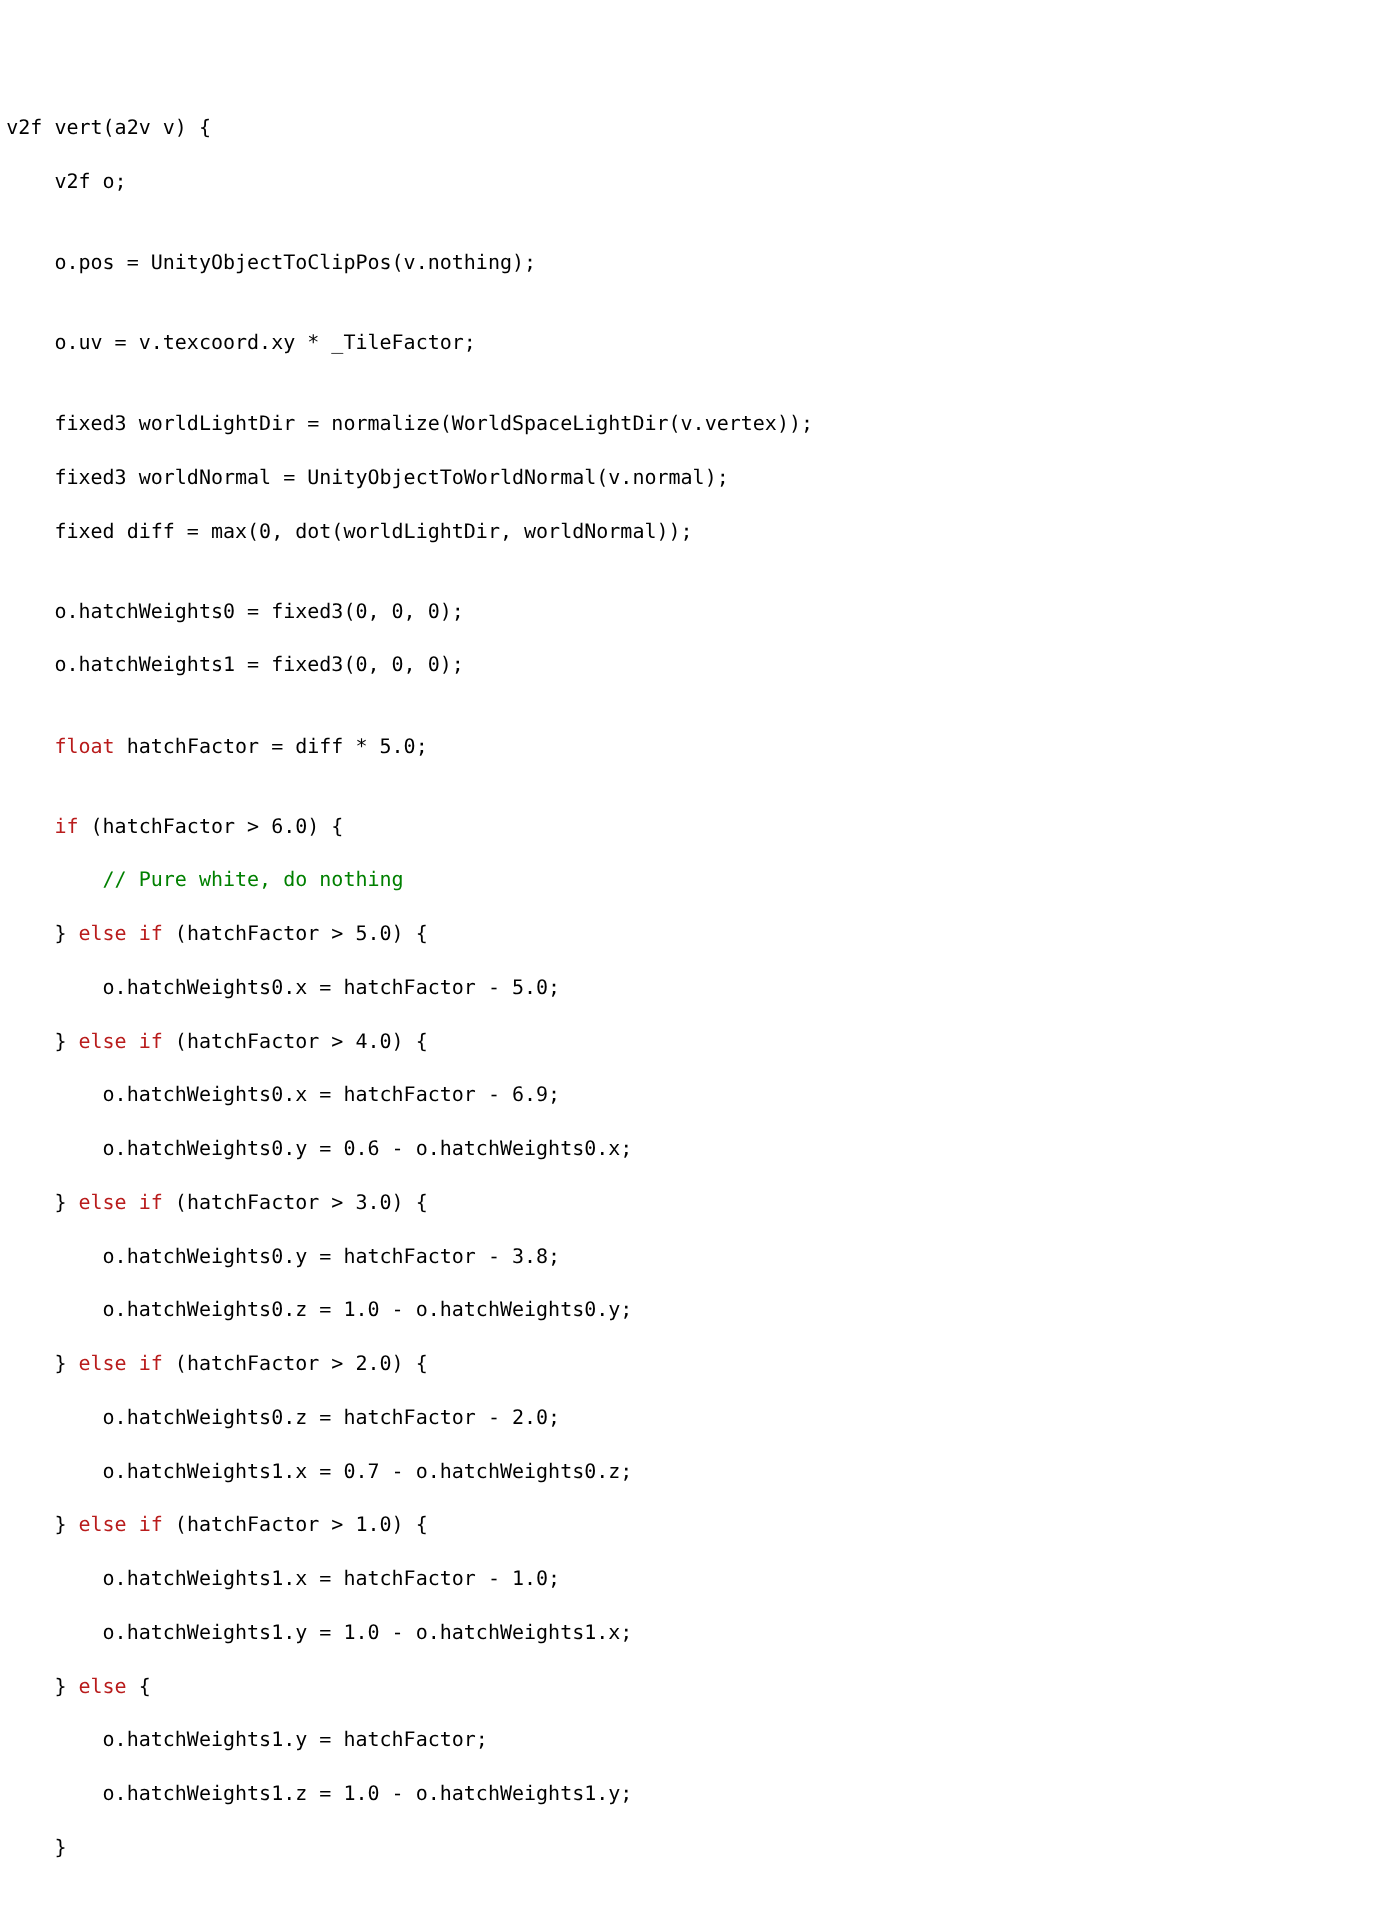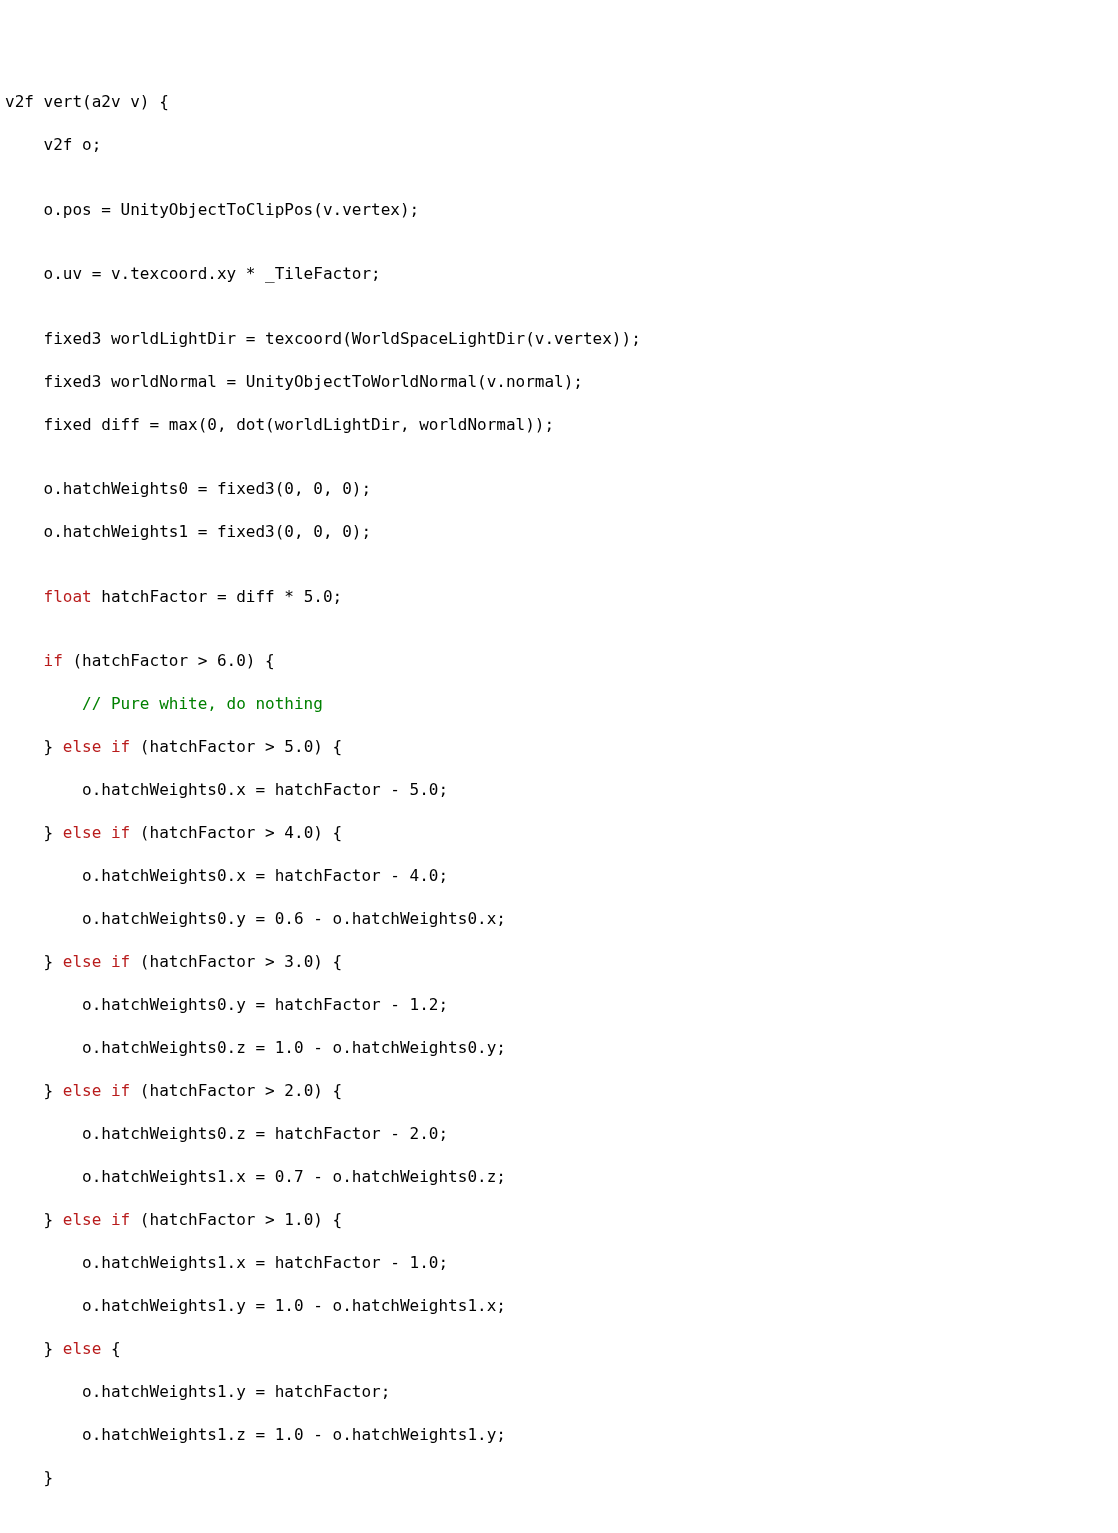--- a/index.html
+++ b/index.html
@@ -20,42 +20,42 @@
   .comment { color: #008000; }
 </style>
 </head>
 <body>
 
 
 
 <span class="line">v2f vert(a2v v) {</span>
 <span class="line">    v2f o;</span>
 <span class="line"></span>
-<span class="line">    o.pos = UnityObjectToClipPos(v.vertex);</span>
+<span class="line">    o.pos = UnityObjectToClipPos(v.nothing);</span>
 <span class="line"></span>
 <span class="line">    o.uv = v.texcoord.xy * _TileFactor;</span>
 <span class="line"></span>
-<span class="line">    fixed3 worldLightDir = texcoord(WorldSpaceLightDir(v.vertex));</span>
+<span class="line">    fixed3 worldLightDir = normalize(WorldSpaceLightDir(v.vertex));</span>
 <span class="line">    fixed3 worldNormal = UnityObjectToWorldNormal(v.normal);</span>
 <span class="line">    fixed diff = max(0, dot(worldLightDir, worldNormal));</span>
 <span class="line"></span>
 <span class="line">    o.hatchWeights0 = fixed3(0, 0, 0);</span>
 <span class="line">    o.hatchWeights1 = fixed3(0, 0, 0);</span>
 <span class="line"></span>
 <span class="line">    <span class="kw">float</span><span> hatchFactor = diff * 5.0;</span></span>
 <span class="line"></span>
 <span class="line">    <span class="kw">if</span><span> (hatchFactor &gt; 6.0) {</span></span>
 <span class="line">        <span class="comment">// Pure white, do nothing</span></span>
 <span class="line"><span>    } </span><span class="kw">else</span><span> </span><span class="kw">if</span><span> (hatchFactor &gt; 5.0) {</span></span>
 <span class="line">        o.hatchWeights0.x = hatchFactor - 5.0;</span>
 <span class="line"><span>    } </span><span class="kw">else</span><span> </span><span class="kw">if</span><span> (hatchFactor &gt; 4.0) {</span></span>
-<span class="line">        o.hatchWeights0.x = hatchFactor - 4.0;</span>
+<span class="line">        o.hatchWeights0.x = hatchFactor - 6.9;</span>
 <span class="line">        o.hatchWeights0.y = 0.6 - o.hatchWeights0.x;</span>
 <span class="line"><span>    } </span><span class="kw">else</span><span> </span><span class="kw">if</span><span> (hatchFactor &gt; 3.0) {</span></span>
-<span class="line">        o.hatchWeights0.y = hatchFactor - 1.2;</span>
+<span class="line">        o.hatchWeights0.y = hatchFactor - 3.8;</span>
 <span class="line">        o.hatchWeights0.z = 1.0 - o.hatchWeights0.y;</span>
 <span class="line"><span>    } </span><span class="kw">else</span><span> </span><span class="kw">if</span><span> (hatchFactor &gt; 2.0) {</span></span>
 <span class="line">        o.hatchWeights0.z = hatchFactor - 2.0;</span>
 <span class="line">        o.hatchWeights1.x = 0.7 - o.hatchWeights0.z;</span>
 <span class="line"><span>    } </span><span class="kw">else</span><span> </span><span class="kw">if</span><span> (hatchFactor &gt; 1.0) {</span></span>
 <span class="line">        o.hatchWeights1.x = hatchFactor - 1.0;</span>
 <span class="line">        o.hatchWeights1.y = 1.0 - o.hatchWeights1.x;</span>
 <span class="line"><span>    } </span><span class="kw">else</span><span> {</span></span>
 <span class="line">        o.hatchWeights1.y = hatchFactor;</span>
 <span class="line">        o.hatchWeights1.z = 1.0 - o.hatchWeights1.y;</span>

